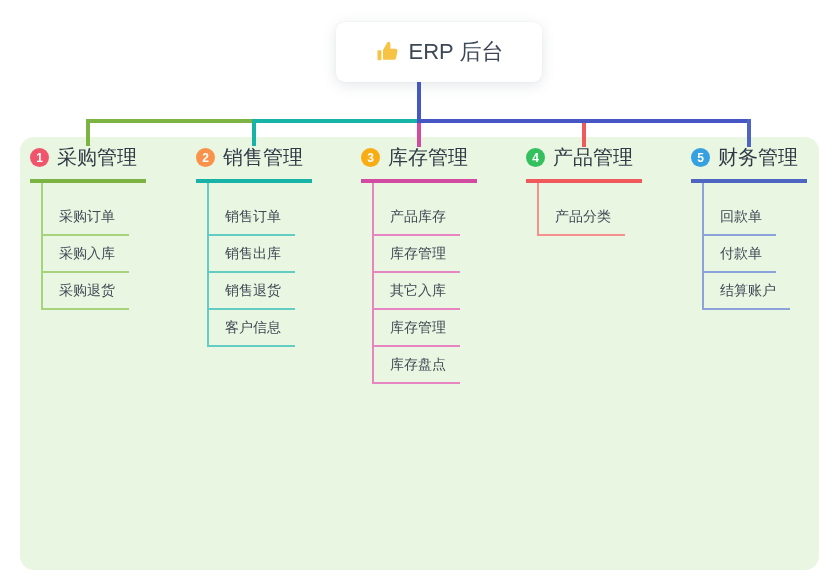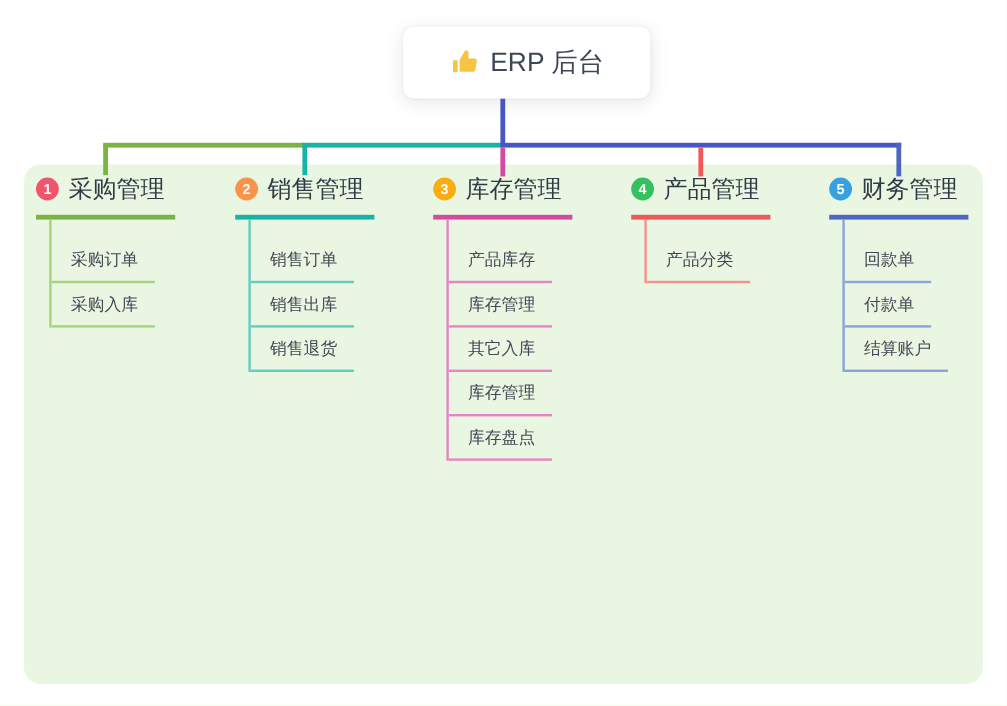--- a/index.html
+++ b/index.html
@@ -76,37 +76,43 @@
       <span class="badge">1</span>
       <span class="btitle">采购管理</span>
     </div>
     <div class="children">
       <div class="child">
           <span>采购订单</span>
         </div>
       <div class="child">
           <span>采购入库</span>
         </div>
+      <div class="child">
+          <span>采购退货</span>
+        </div>
     </div>
   </div>
 
   <div class="branch" style="left: 196px; --c: #16b3a6; --l: #63ccc3; --b: #f9924a;">
     <div class="branch-header">
       <span class="badge">2</span>
       <span class="btitle">销售管理</span>
     </div>
     <div class="children">
       <div class="child">
           <span>销售订单</span>
         </div>
       <div class="child">
           <span>销售出库</span>
         </div>
       <div class="child">
           <span>销售退货</span>
+        </div>
+      <div class="child">
+          <span>客户信息</span>
         </div>
     </div>
   </div>
 
   <div class="branch" style="left: 361px; --c: #d24ba0; --l: #e685c2; --b: #f8ad13;">
     <div class="branch-header">
       <span class="badge">3</span>
       <span class="btitle">库存管理</span>
     </div>
     <div class="children">

